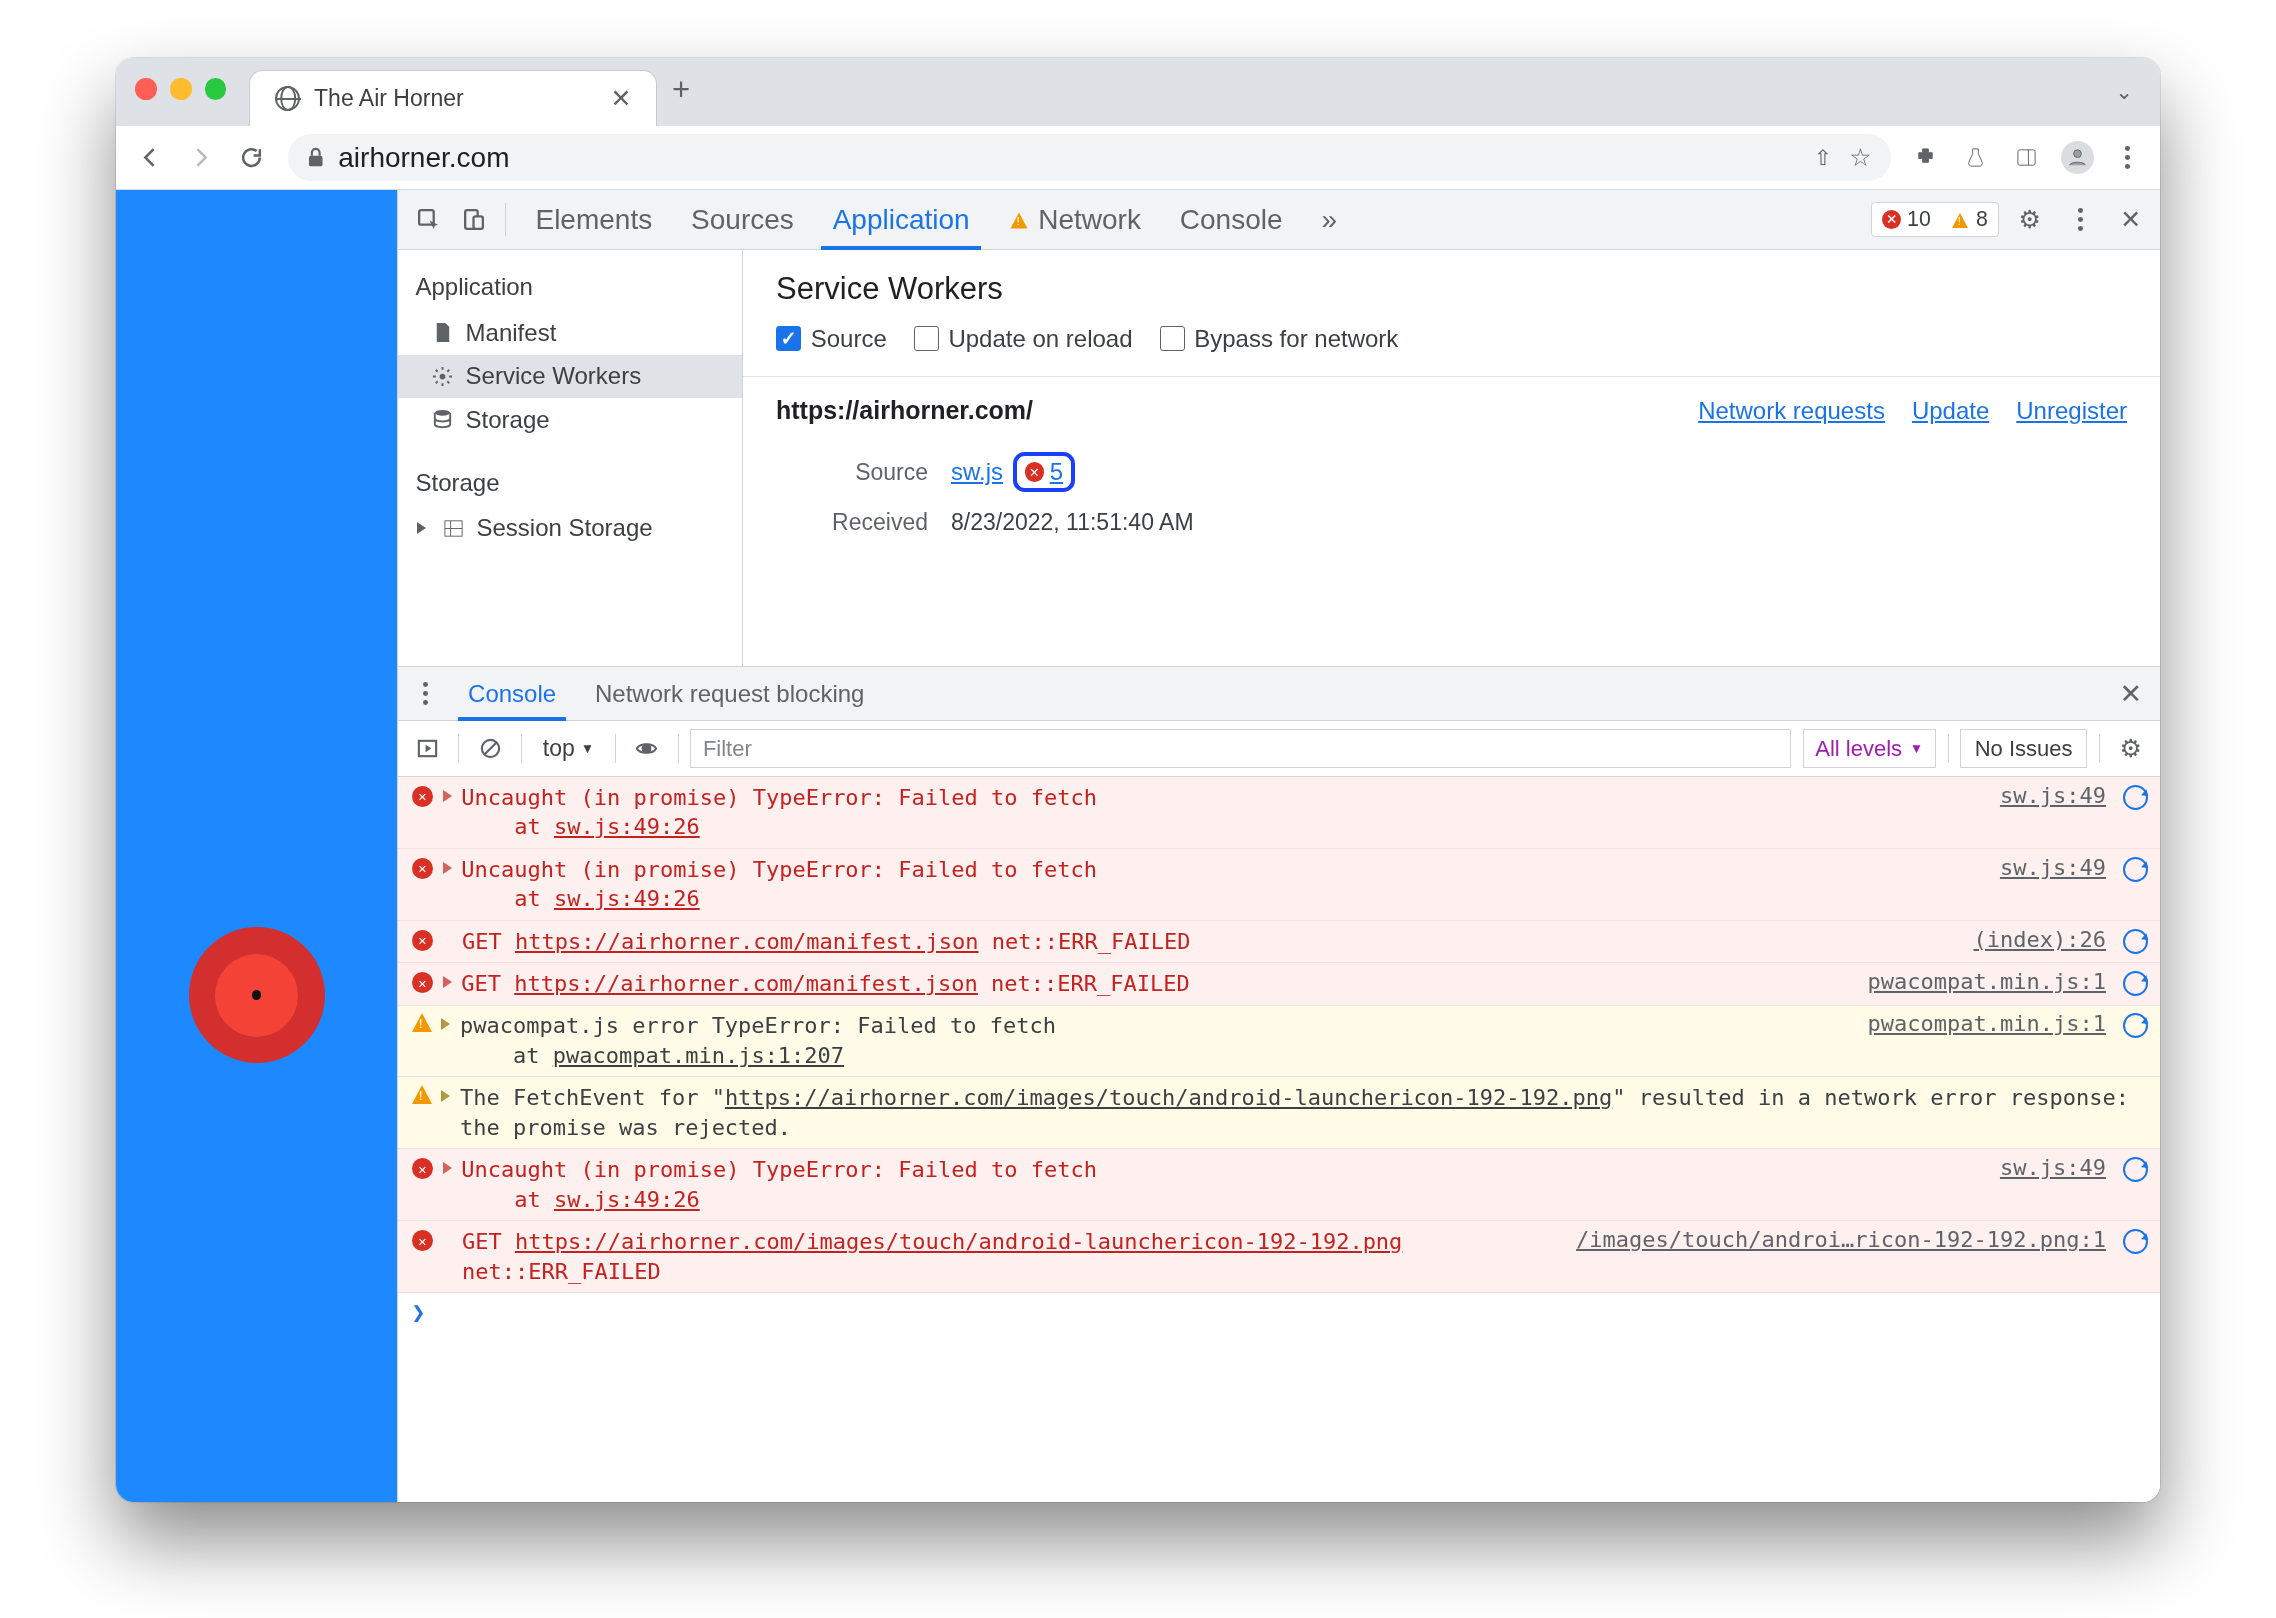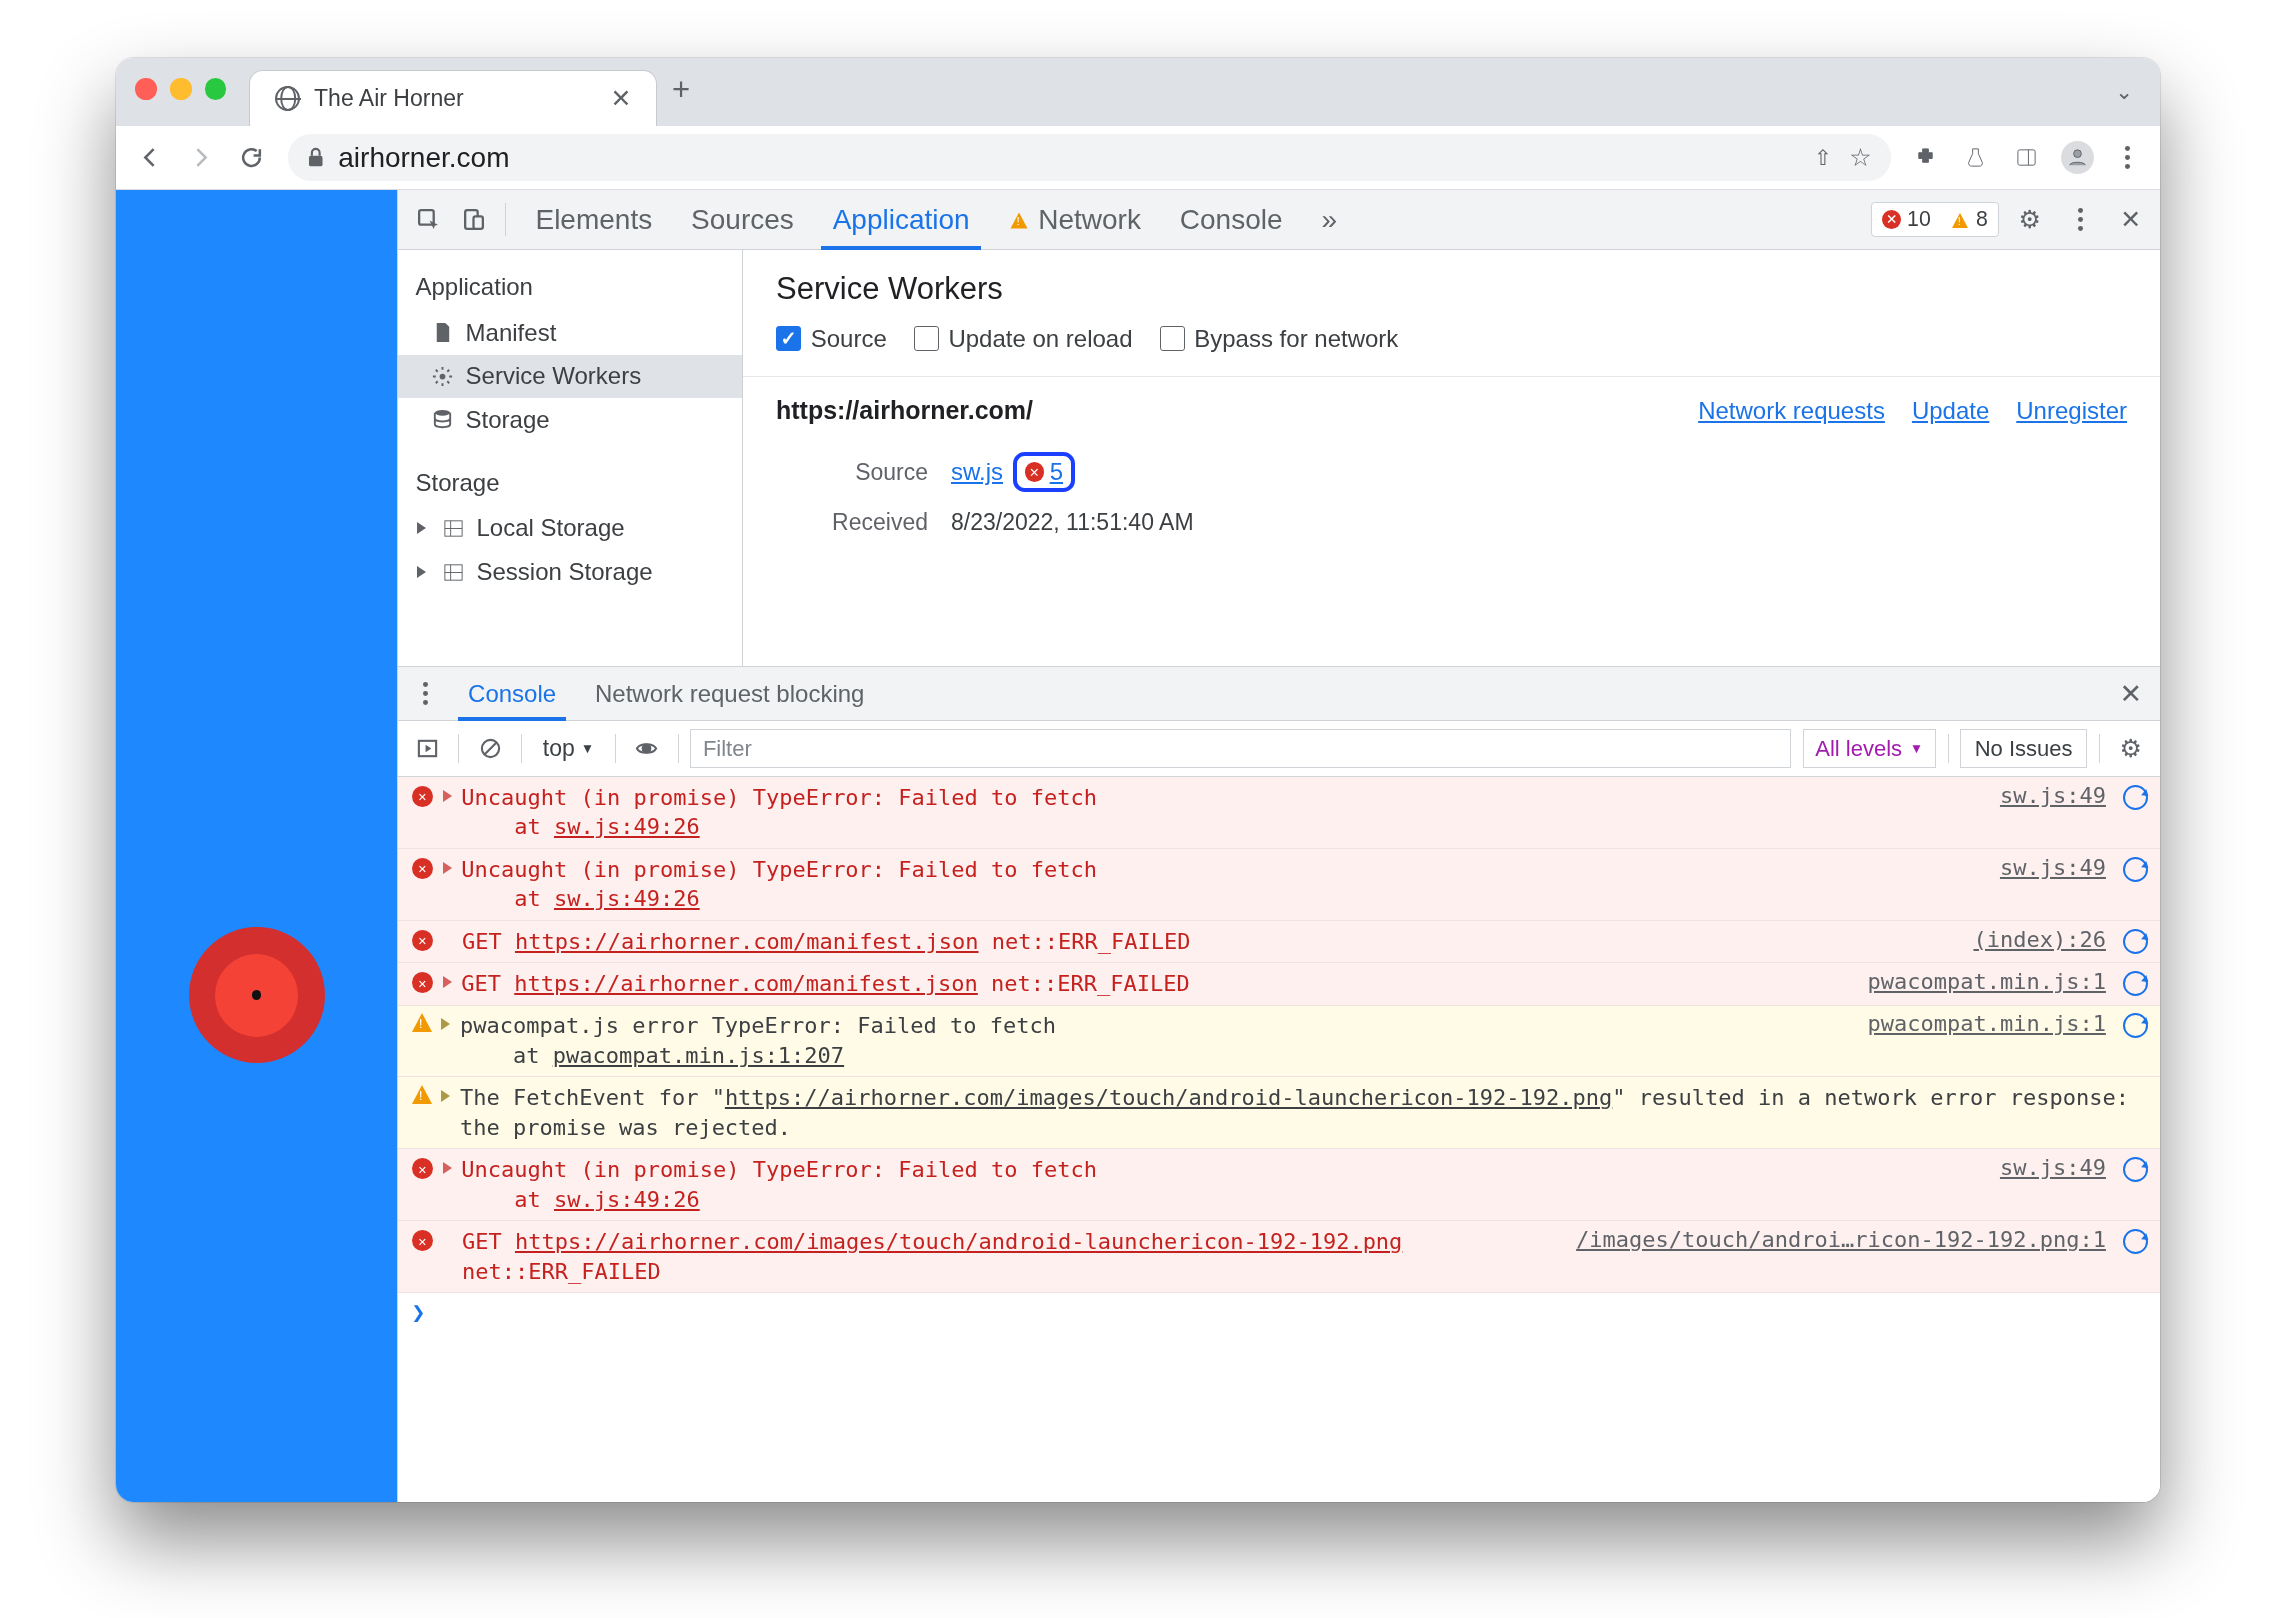--- a/index.html
+++ b/index.html
@@ -285,29 +285,20 @@
               <span>Storage</span>
               </div>
             <div class="side-hdr" style="margin-top:17.5px;">Storage</div>
             <div class="side-item">
               <span class="tri"></span>
               <svg viewBox="0 0 24 24">
                   <rect x="3" y="4" width="18" height="16" stroke="#5f6368" fill="none"></rect>
                   <line x1="3" y1="12" x2="21" y2="12" stroke="#5f6368"></line>
                   <line x1="9" y1="4" x2="9" y2="20" stroke="#5f6368"></line>
                 </svg>
-              <span>Local Storage</span>
-              </div>
-            <div class="side-item">
-              <span class="tri"></span>
-              <svg viewBox="0 0 24 24">
-                  <rect x="3" y="4" width="18" height="16" stroke="#5f6368" fill="none"></rect>
-                  <line x1="3" y1="12" x2="21" y2="12" stroke="#5f6368"></line>
-                  <line x1="9" y1="4" x2="9" y2="20" stroke="#5f6368"></line>
-                </svg>
               <span>Session Storage</span>
               </div>
           </div>
           <div class="main">
             <div class="sw-title">Service Workers</div>
             <div class="cbrow">
               <label class="cblabel">
                   <span class="cb chk"></span>
                   <span>Source</span>
                 </label>

